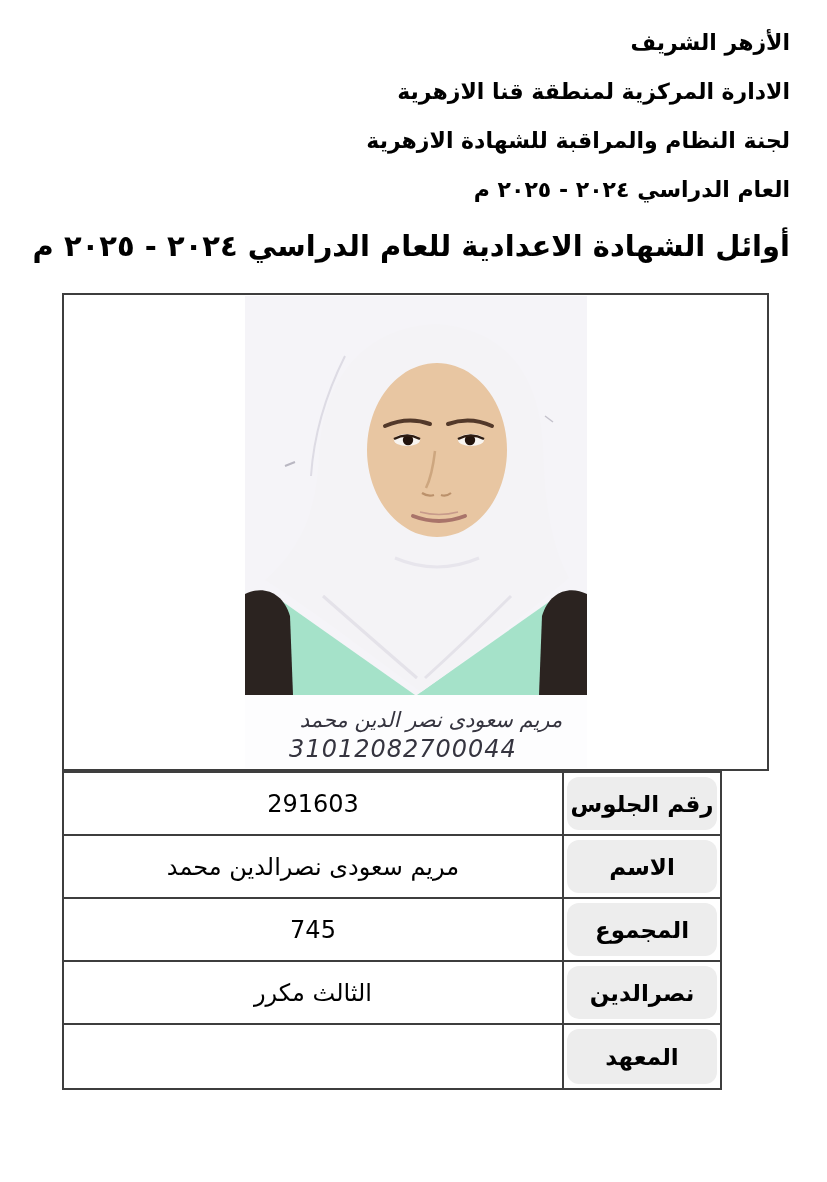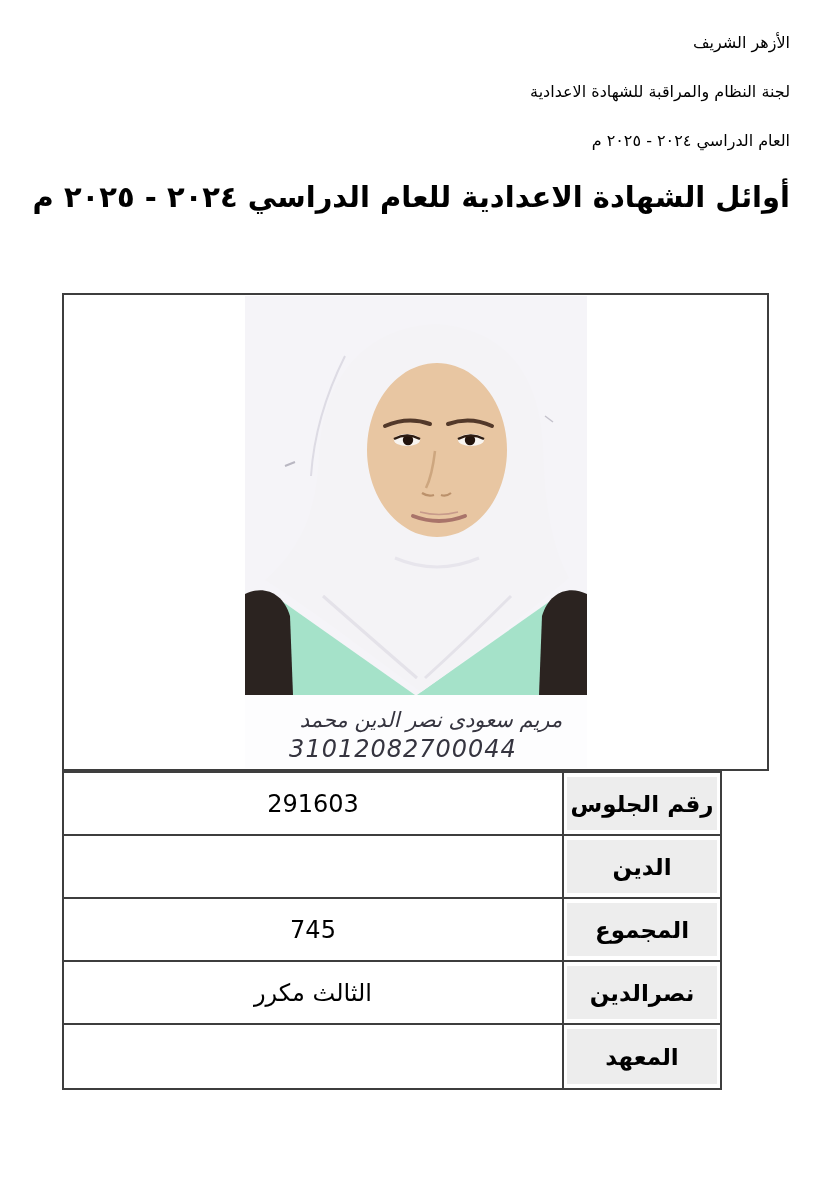--- a/index.html
+++ b/index.html
@@ -13,22 +13,22 @@
 
   
   .header {
     position:absolute;
     top:18px; right:37px; left:37px;
     direction:rtl;
     text-align:right;
     color:#000;
   }
   .header .h-line {
-    font-size:16px;
-    font-weight:normal;
+    font-size:22px;
+    font-weight:bold;
     line-height:49px;
     height:49px;
     white-space:nowrap;
   }
   .header .h-title {
     font-size:29px;
     font-weight:bold;
     line-height:52px;
     margin-top:6px;
     white-space:nowrap;
@@ -70,20 +70,21 @@
   }
   .label-inner {
     flex:1;
     background:#ededed;
     display:flex;
     align-items:center;
     justify-content:center;
     font-size:23px;
     font-weight:bold;
     color:#000;
+    border-radius:12px;
   }
   .value-cell {
     flex:1;
     display:flex;
     align-items:center;
     justify-content:center;
     font-size:24px;
     font-weight:normal;
     color:#000;
     text-align:center;
@@ -92,21 +93,22 @@
   .photo-caption {
     font-style:italic;
     fill:#35343f;
   }
 </style>
 </head>
 <body>
 
 <div class="header">
   <div class="h-line">الأزهر الشريف</div>
-  <div class="h-line">لجنة النظام والمراقبة للشهادة الاعدادية</div>
+  <div class="h-line">الادارة المركزية لمنطقة قنا الازهرية</div>
+  <div class="h-line">لجنة النظام والمراقبة للشهادة الازهرية</div>
   <div class="h-line">العام الدراسي ٢٠٢٤ - ٢٠٢٥ م</div>
   <div class="h-title">أوائل الشهادة الاعدادية للعام الدراسي ٢٠٢٤ - ٢٠٢٥ م</div>
 </div>
 
 <div class="photo-frame">
   <svg width="342" height="472" viewBox="0 0 342 472">
 
     <rect x="0" y="0" width="342" height="399" fill="#f5f4f8"></rect>
 
     <path d="M40,170 l10,-4 M230,320 l12,-5 M150,490" stroke="#b9b7c2" stroke-width="2" fill="none"></path>
@@ -165,22 +167,23 @@
 
   <div class="t-row">
     <div class="label-cell">
       <div class="label-inner">رقم الجلوس</div>
     </div>
     <div class="value-cell">291603</div>
   </div>
 
   <div class="t-row">
     <div class="label-cell">
-      <div class="label-inner">الدين</div>
-    </div>
+      <div class="label-inner">الاسم</div>
+    </div>
+    <div class="value-cell">مريم سعودى نصرالدين محمد</div>
   </div>
 
   <div class="t-row">
     <div class="label-cell">
       <div class="label-inner">المجموع</div>
     </div>
     <div class="value-cell">745</div>
   </div>
 
   <div class="t-row">

